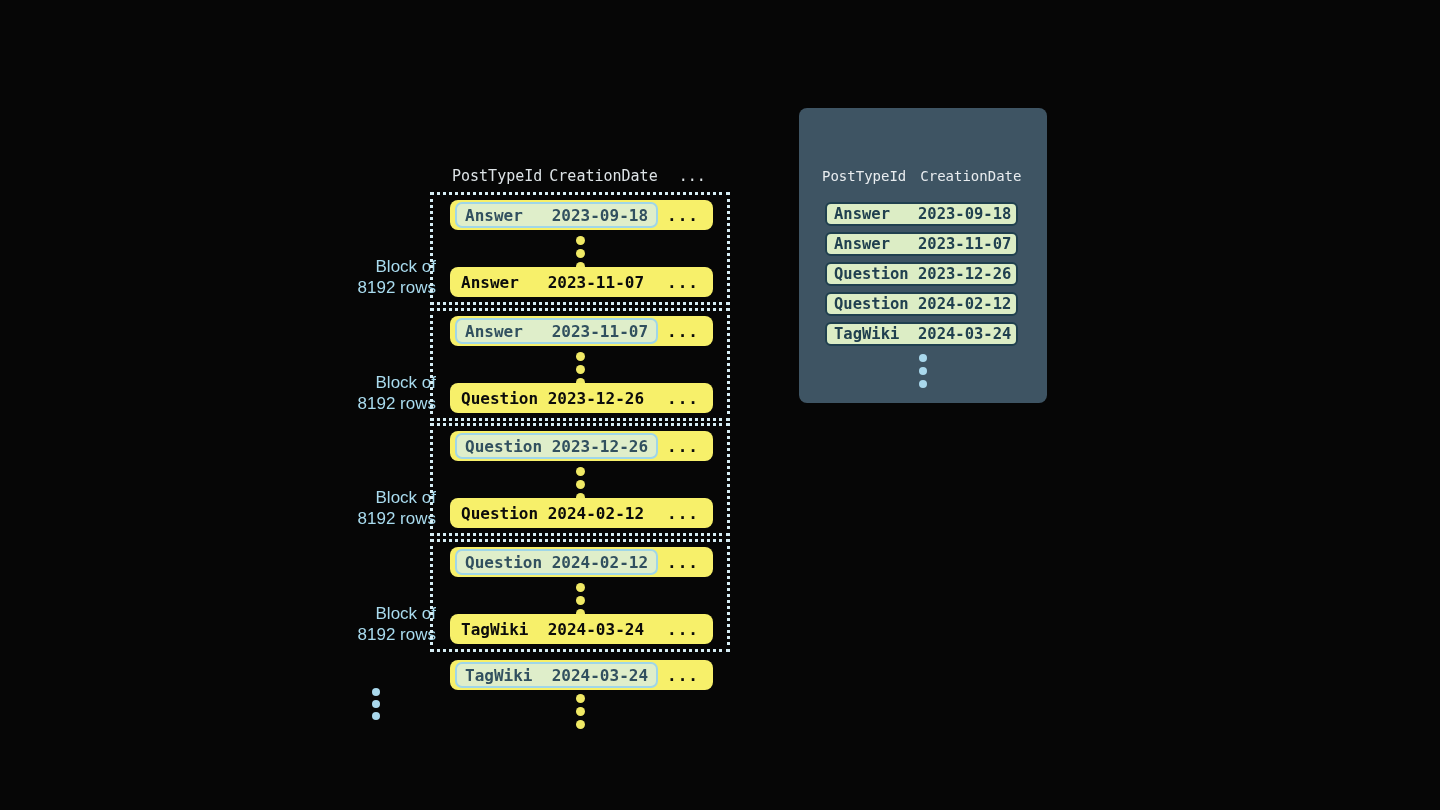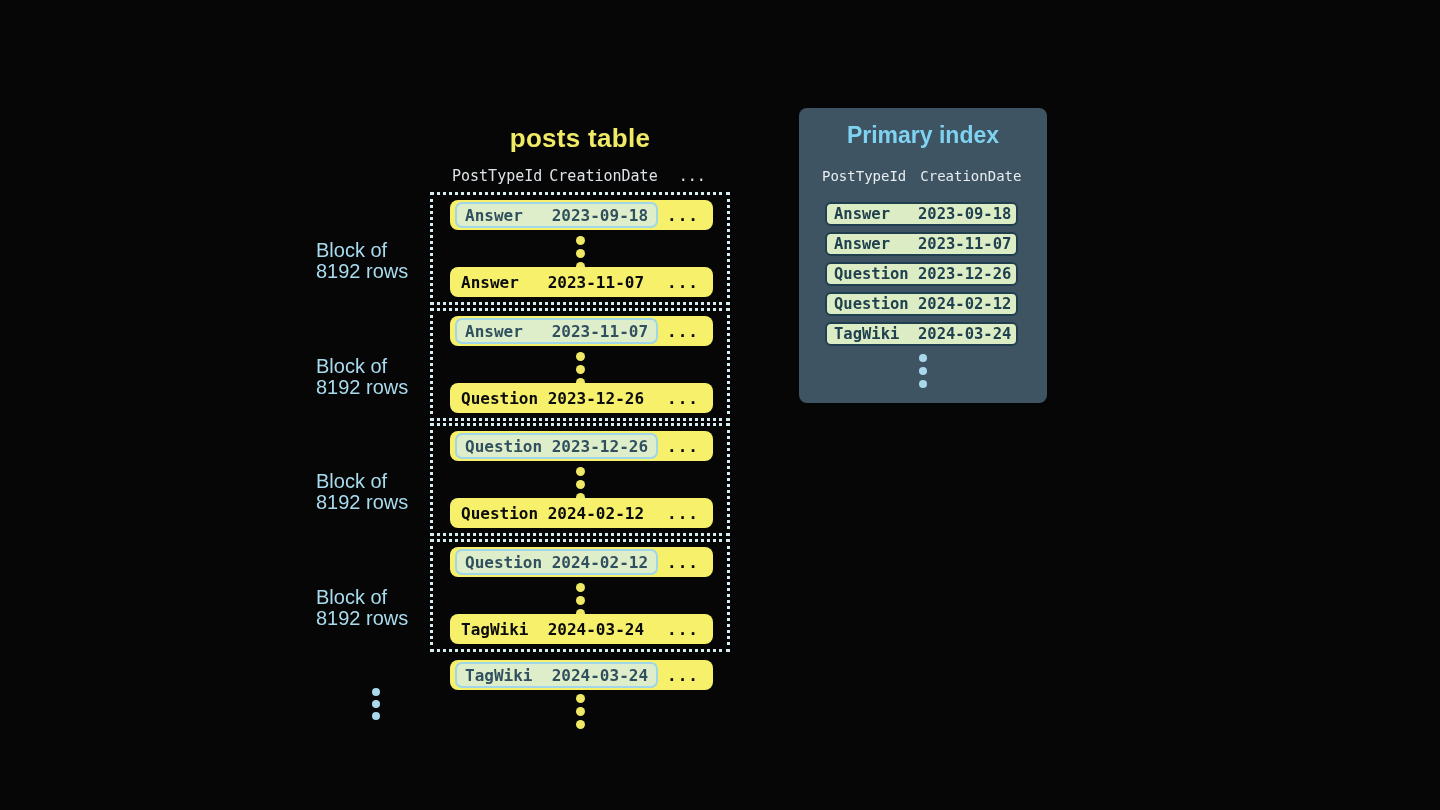--- a/index.html
+++ b/index.html
@@ -63,22 +63,22 @@
   .row-dots{margin-left:auto;font-family:"DejaVu Sans Mono","Liberation Mono",monospace;
     font-size:16px;font-weight:bold;color:var(--row-ink);letter-spacing:1px;}
 
   .vdots{position:absolute;left:0;right:0;display:flex;flex-direction:column;align-items:center;gap:4px;}
   .vdots i{display:block;border-radius:50%;}
   .vdots.yellow i{width:9px;height:9px;background:var(--dot-yellow);}
   .vdots.blue i{width:8px;height:8px;background:var(--dot-blue);}
   .block .vdots{top:41px;}
 
   .block-label{
-    position:absolute;left:316px;width:120px;text-align:left;
-    color:var(--block-label-blue);font-size:20px;line-height:21px;font-weight:500;
+    position:absolute;left:316px;width:120px;text-align:right;
+    color:var(--block-label-blue);font-size:17px;line-height:21px;font-weight:500;margin-top:16px;
   }
 
   .overflow-row{
     position:absolute;left:450px;top:660px;width:263px;height:30px;
     background:var(--row-yellow);border-radius:8px;
     display:flex;align-items:center;box-sizing:border-box;padding:0 14px 0 5px;
   }
   .stage-dots-yellow{position:absolute;left:430px;width:300px;top:694px;}
   .stage-dots-blue{position:absolute;left:316px;width:120px;top:688px;}
 
@@ -102,21 +102,20 @@
     border-radius:6px;display:flex;align-items:center;padding-left:7px;
   }
   .index-row .txt{font-size:15.5px;font-weight:bold;color:var(--index-row-ink);}
   .panel .vdots{top:246px;gap:5px;}
 </style>
 </head>
 <body>
 
 <div id="stage">
 
-  <div class="pt-title">posts table</div>
   <div class="pt-header">
     <span class="mono c1">PostTypeId</span>
     <span class="mono c2">CreationDate</span>
     <span class="mono c3">...</span>
   </div>
 
   <div class="block-label" style="top:240px">
     <div>Block of</div>
     <div>8192 rows</div>
   </div>
@@ -216,21 +215,20 @@
       <i></i>
       <i></i>
     </div>
   <div class="vdots blue stage-dots-blue">
       <i></i>
       <i></i>
       <i></i>
     </div>
 
   <div class="panel">
-    <div class="panel-title">Primary index</div>
     <div class="panel-header">
       <span class="mono c1">PostTypeId</span>
       <span class="mono c2">CreationDate</span>
     </div>
     <div class="index-row" style="top:94px">
         <span class="mono txt">Answer   2023-09-18</span>
       </div>
     <div class="index-row" style="top:124px">
         <span class="mono txt">Answer   2023-11-07</span>
       </div>

